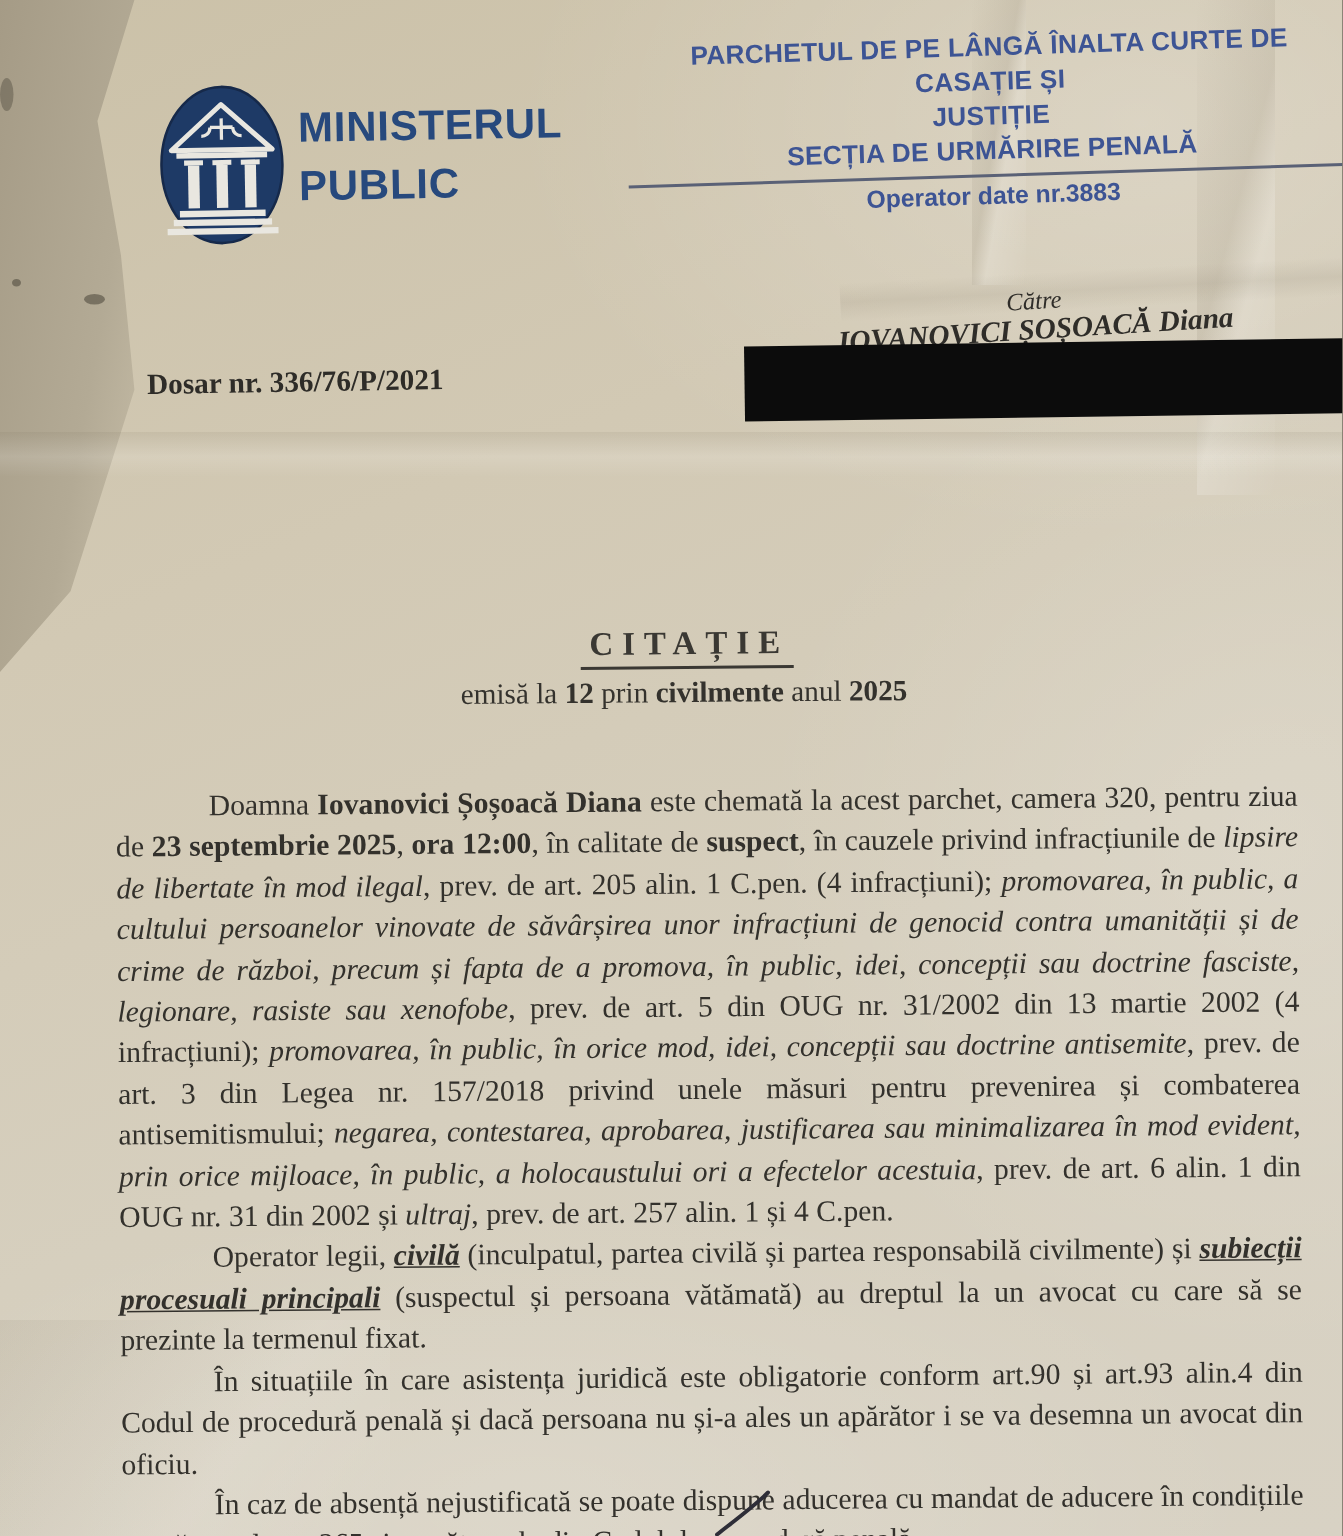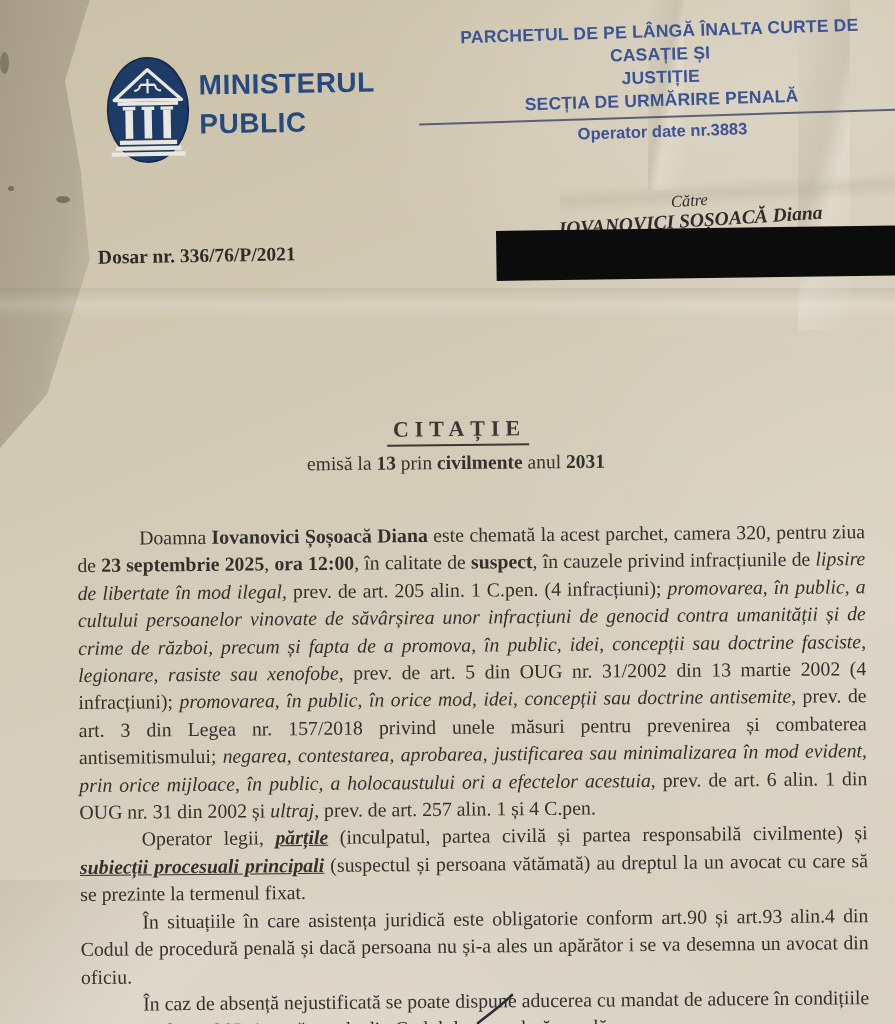--- a/index.html
+++ b/index.html
@@ -125,25 +125,25 @@
     <div class="addressee-label">Către</div>
     <div class="addressee-name">IOVANOVICI ȘOȘOACĂ Diana</div>
   </div>
   <div class="redaction"></div>
 
   <div class="dosar">Dosar nr. 336/76/P/2021</div>
 
   <div class="title-row">
     <span class="doc-title">CITAȚIE</span>
   </div>
-  <div class="issued-row"><span>emisă la </span><span class="seg-b">13</span><span> prin </span><span class="seg-b">civilmente</span><span> anul </span><span class="seg-b">2031</span></div>
+  <div class="issued-row"><span>emisă la </span><span class="seg-b">12</span><span> prin </span><span class="seg-b">civilmente</span><span> anul </span><span class="seg-b">2025</span></div>
 
   <div class="doc-body">
     <p><span>Doamna </span><span class="seg-b">Iovanovici Șoșoacă Diana</span><span> este chemată la acest parchet, camera 320, pentru ziua de </span><span class="seg-b">23 septembrie 2025</span><span>, </span><span class="seg-b">ora 12:00</span><span>, în calitate de </span><span class="seg-b">suspect</span><span>, în cauzele privind infracțiunile de </span><span class="seg-i">lipsire de libertate în mod ilegal</span><span>, prev. de art. 205 alin. 1 C.pen. (4 infracțiuni); </span><span class="seg-i">promovarea, în public, a cultului persoanelor vinovate de săvârșirea unor infracțiuni de genocid contra umanității și de crime de război, precum și fapta de a promova, în public, idei, concepții sau doctrine fasciste, legionare, rasiste sau xenofobe</span><span>, prev. de art. 5 din OUG nr. 31/2002 din 13 martie 2002 (4 infracțiuni); </span><span class="seg-i">promovarea, în public, în orice mod, idei, concepții sau doctrine antisemite</span><span>, prev. de art. 3 din Legea nr. 157/2018 privind unele măsuri pentru prevenirea și combaterea antisemitismului; </span><span class="seg-i">negarea, contestarea, aprobarea, justificarea sau minimalizarea în mod evident, prin orice mijloace, în public, a holocaustului ori a efectelor acestuia</span><span>, prev. de art. 6 alin. 1 din OUG nr. 31 din 2002 și </span><span class="seg-i">ultraj</span><span>, prev. de art. 257 alin. 1 și 4 C.pen.</span></p>
-    <p><span>Operator legii, </span><span class="seg-b seg-i seg-u">părțile</span><span> (inculpatul, partea civilă și partea responsabilă civilmente) și </span><span class="seg-b seg-i seg-u">subiecții procesuali principali</span><span> (suspectul și persoana vătămată) au dreptul la un avocat cu care să se prezinte la termenul fixat.</span></p>
+    <p><span>Operator legii, </span><span class="seg-b seg-i seg-u">civilă</span><span> (inculpatul, partea civilă și partea responsabilă civilmente) și </span><span class="seg-b seg-i seg-u">subiecții procesuali principali</span><span> (suspectul și persoana vătămată) au dreptul la un avocat cu care să se prezinte la termenul fixat.</span></p>
     <p><span>În situațiile în care asistența juridică este obligatorie conform art.90 și art.93 alin.4 din Codul de procedură penală și dacă persoana nu și-a ales un apărător i se va desemna un avocat din oficiu.</span></p>
     <p><span>În caz de absență nejustificată se poate dispune aducerea cu mandat de aducere în condițiile prevăzute de art.265 și următoarele din Codul de procedură penală.</span></p>
   </div>
 
   <svg class="pen-stroke" width="54" height="31" viewBox="0 0 54 31">
     <path d="M44 2 C36 10 24 19 10 30" fill="none" stroke="#2e2e38" stroke-width="2.6" stroke-linecap="round"></path>
   </svg>
 
 </div>
 

